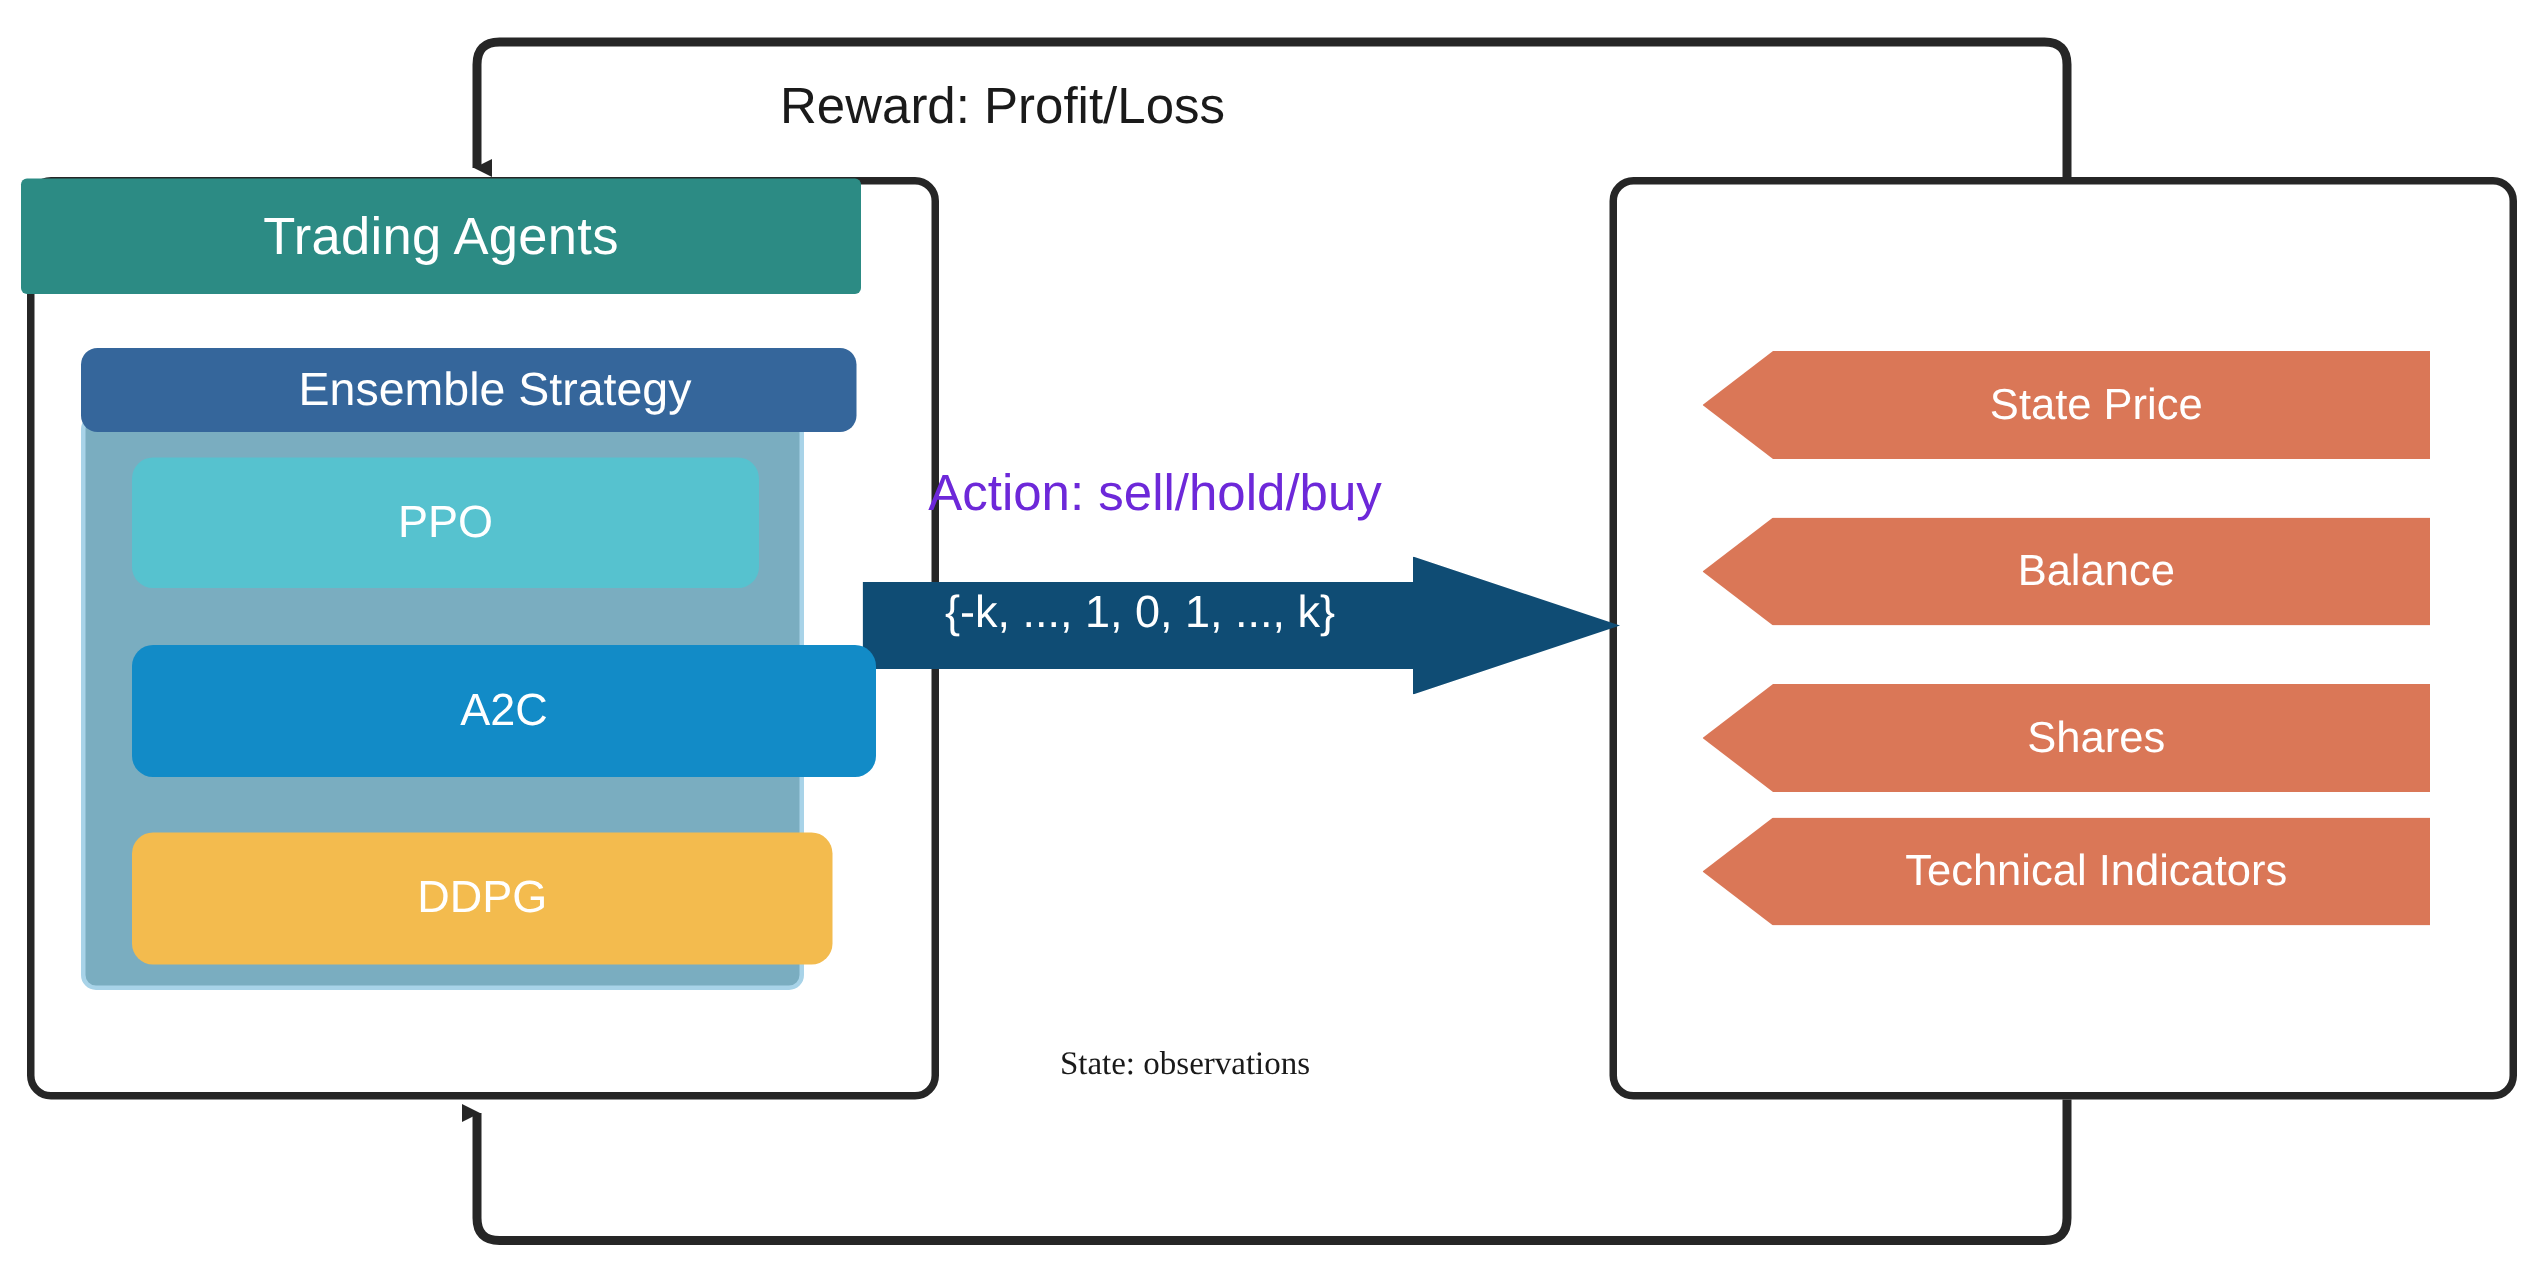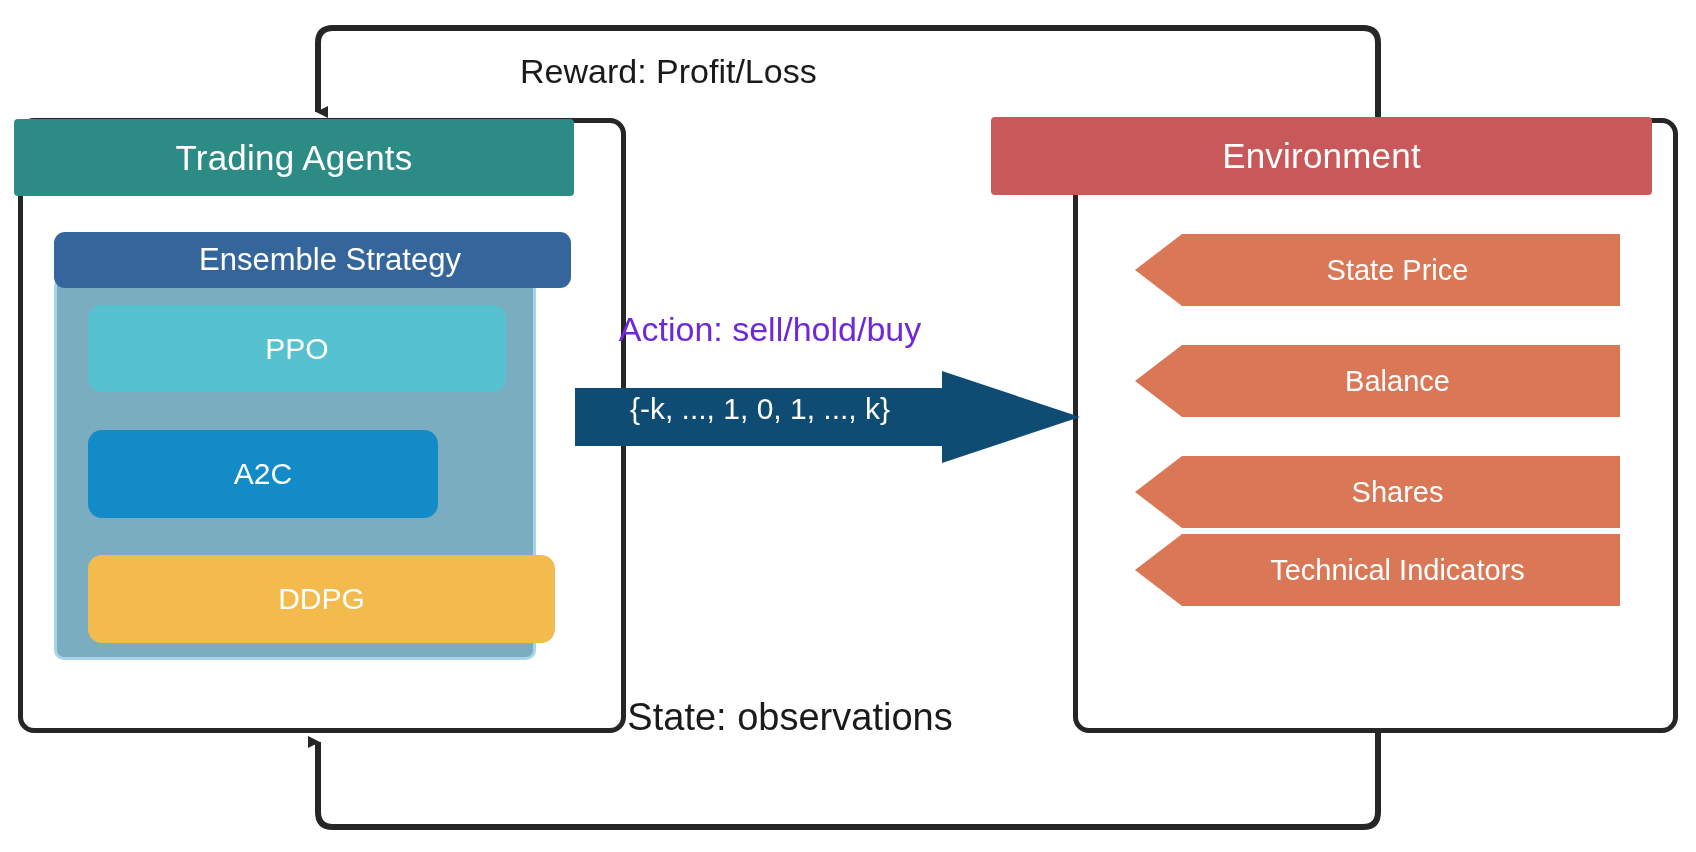--- a/index.html
+++ b/index.html
@@ -80,21 +80,21 @@
     position: absolute;
     border-radius: 14px;
     color: #ffffff;
     display: flex;
     align-items: center;
     justify-content: center;
     font-size: 30px;
     z-index: 3;
   }
   #algo-0 { left: 88px; top: 305px; width: 418px; height: 87px; background: #56c2cf; }
-  #algo-1 { left: 88px; top: 430px; width: 350px; height: 88px; background: #128bc7; }
+  #algo-1 { left: 88px; top: 430px; width: 496px; height: 88px; background: #128bc7; }
   #algo-2 { left: 88px; top: 555px; width: 467px; height: 88px; background: #f3bb4e; }
 
   
   .chevron {
     position: absolute;
     left: 1135px;
     width: 485px;
     height: 72px;
     background: #da7757;
     -webkit-clip-path: polygon(47px 0, 100% 0, 100% 100%, 47px 100%, 0 50%);
@@ -104,21 +104,21 @@
     align-items: center;
     justify-content: center;
     font-size: 29px;
     padding-left: 40px;
     box-sizing: border-box;
     z-index: 3;
   }
   #chev-0 { top: 234px; }
   #chev-1 { top: 345px; }
   #chev-2 { top: 456px; }
-  #chev-3 { top: 534px; }
+  #chev-3 { top: 545px; }
 
   
   #action-arrow {
     position: absolute;
     left: 575px; top: 371px;
     width: 505px; height: 92px;
     background: #0f4c74;
     -webkit-clip-path: polygon(0 17px, 367px 17px, 367px 0, 100% 50%, 367px 100%, 367px 75px, 0 75px);
     clip-path: polygon(0 17px, 367px 17px, 367px 0, 100% 50%, 367px 100%, 367px 75px, 0 75px);
     z-index: 2;
@@ -151,23 +151,24 @@
     width: 540px;
     font-size: 34px;
     color: #1a1a1a;
     z-index: 5;
   }
   #state-label {
     position: absolute;
     left: 520px; top: 696px;
     width: 540px;
     text-align: center;
-    font-size: 38px;
+    font-size: 22px;
     color: #1a1a1a;
     z-index: 5;
+    font-family: Liberation Serif, serif;
   }
 
   
   #loops {
     position: absolute;
     left: 0; top: 0;
     width: 1696px; height: 852px;
     z-index: 1;
     pointer-events: none;
   }
@@ -201,21 +202,20 @@
   <div id="ensemble-header">Ensemble Strategy</div>
 
   <div id="algo-0" class="algo-box">PPO</div>
 
   <div id="algo-1" class="algo-box">A2C</div>
 
   <div id="algo-2" class="algo-box">DDPG</div>
 
   <div id="env-panel" class="panel"></div>
 
-  <div id="env-header" class="panel-header">Environment</div>
 
   <div id="chev-0" class="chevron">State Price</div>
 
   <div id="chev-1" class="chevron">Balance</div>
 
   <div id="chev-2" class="chevron">Shares</div>
 
   <div id="chev-3" class="chevron">Technical Indicators</div>
 
   <div id="action-label">Action: sell/hold/buy</div>

